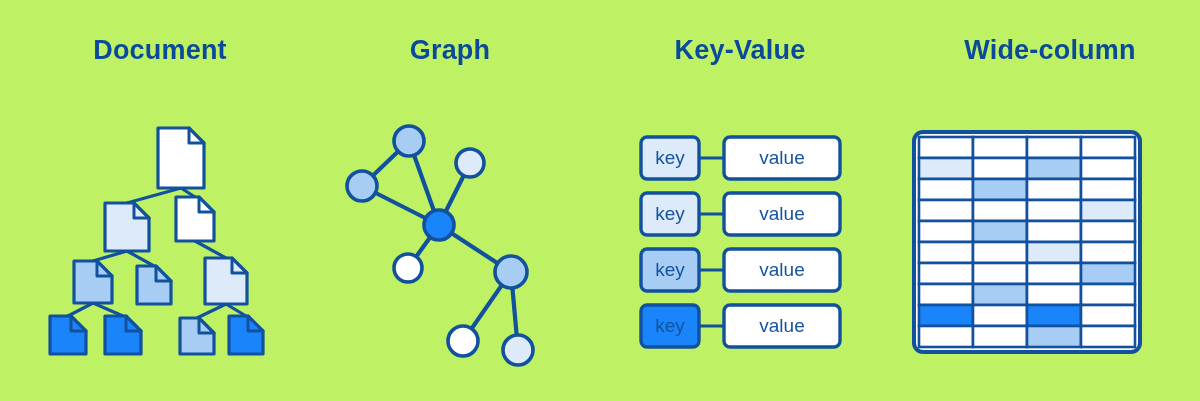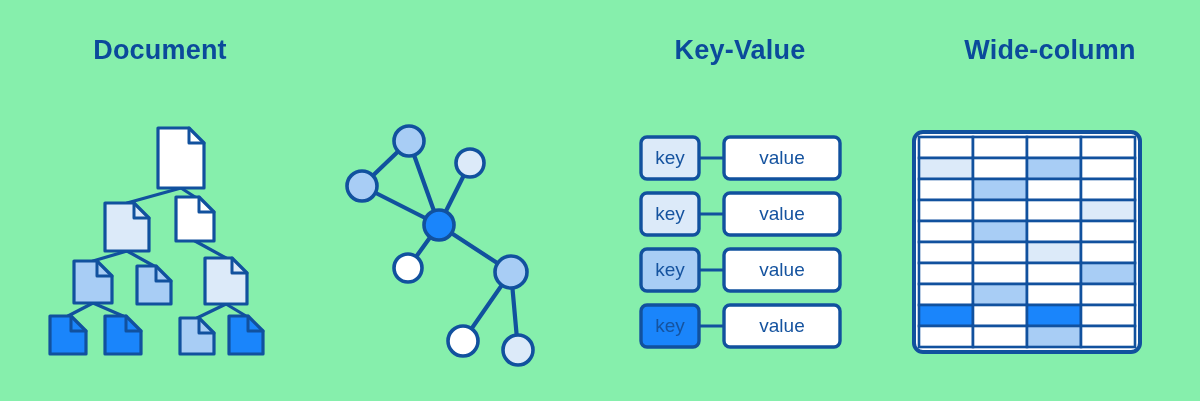--- a/index.html
+++ b/index.html
@@ -10,21 +10,21 @@
   body {
     width: 1200px;
     height: 401px;
     font-family: "Liberation Sans", sans-serif;
     overflow: hidden;
   }
   .board {
     position: relative;
     width: 1200px;
     height: 401px;
-    background: #86efac;
+    background: #bef264;
   }
   .panel {
     position: absolute;
     top: 0;
     height: 401px;
   }
   .panel-title {
     position: absolute;
     top: 34px;
     left: 0;
@@ -46,20 +46,23 @@
 </style>
 </head>
 <body>
 
 <div class="board">
 
   <div class="panel" style="left:0px;width:320px;">
     <div class="panel-title">Document</div>
   </div>
 
+  <div class="panel" style="left:320px;width:260px;">
+    <div class="panel-title">Graph</div>
+  </div>
 
   <div class="panel" style="left:580px;width:320px;">
     <div class="panel-title">Key-Value</div>
   </div>
 
   <div class="panel" style="left:900px;width:300px;">
     <div class="panel-title">Wide-column</div>
   </div>
 
   <svg id="figures" width="1200" height="401" viewBox="0 0 1200 401" style="position:absolute;left:0;top:0;">

